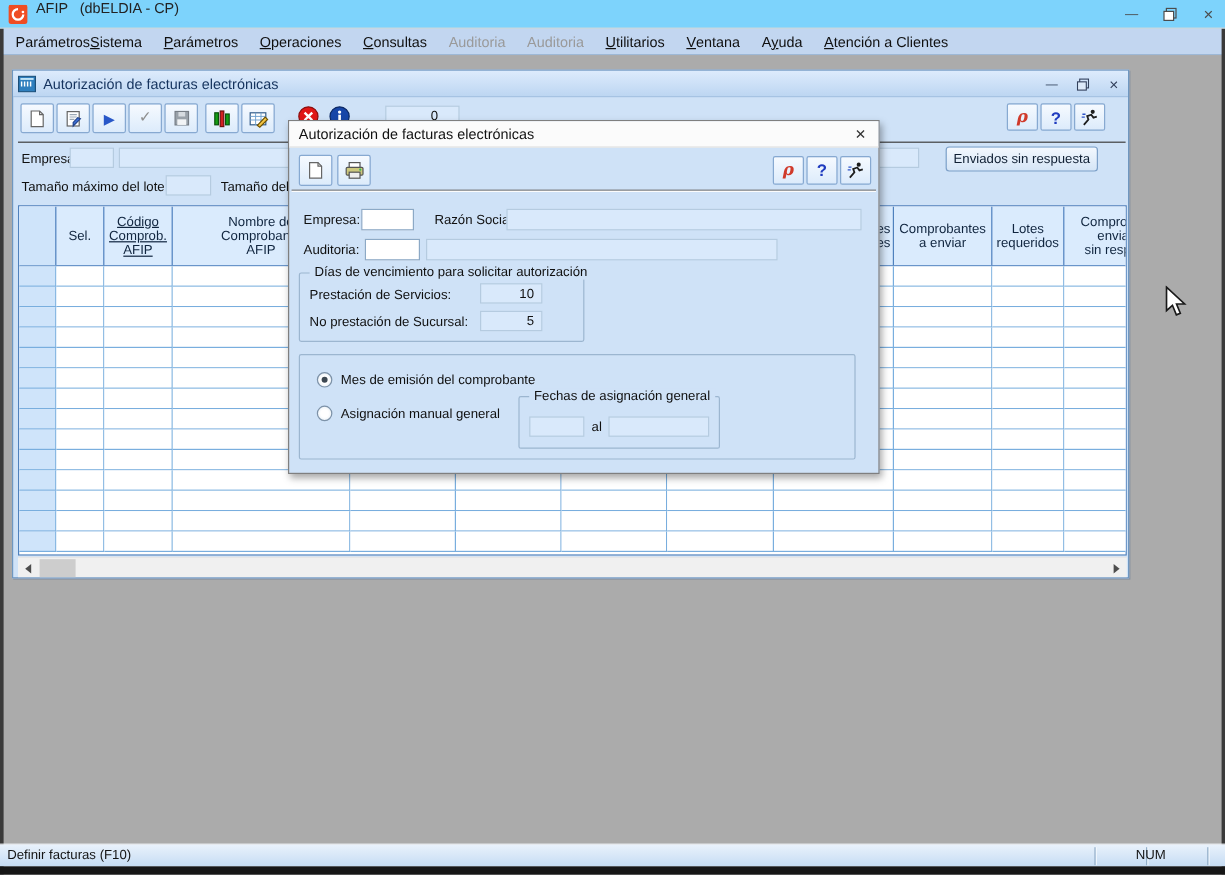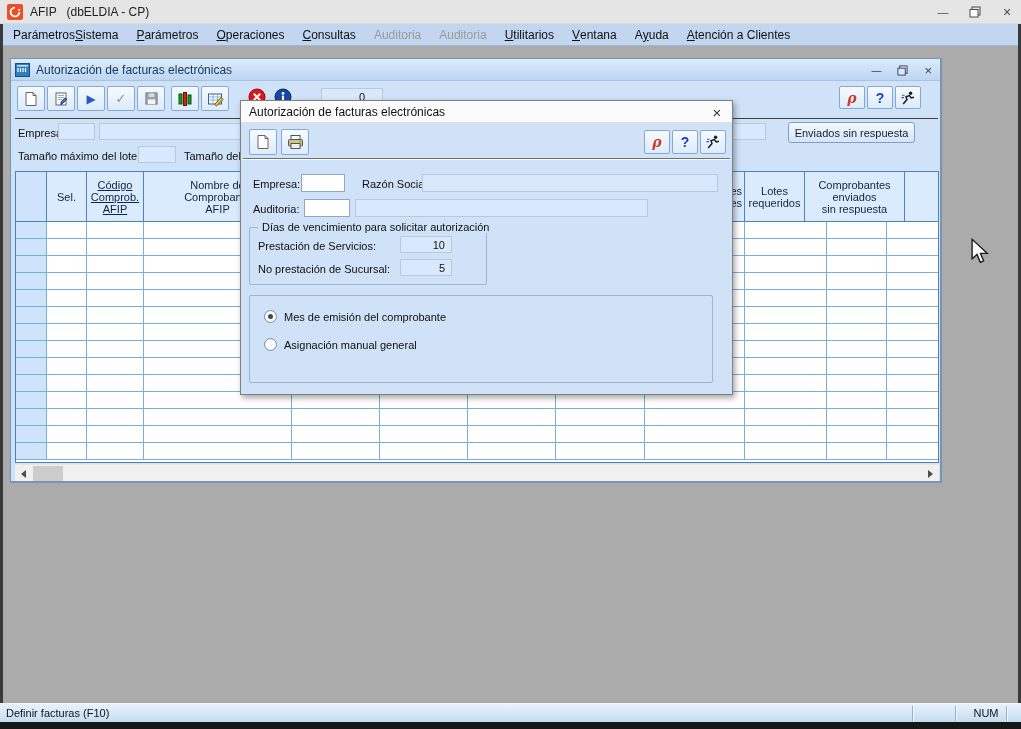--- a/index.html
+++ b/index.html
@@ -3,22 +3,22 @@
 <meta charset="utf-8">
 <style>
   html,body{margin:0;padding:0;background:#555;}
   *{box-sizing:border-box;}
   .screen{position:relative;width:1021px;height:729px;margin:0 auto;background:#ababab;
     font-family:"Liberation Sans",sans-serif;font-size:11px;color:#111;overflow:hidden;
     outline:1px solid #6b6b6b;}
   .abs{position:absolute;}
 
   
-  .titlebar{left:0;top:0;width:1021px;height:24px;background:#e5e5e5;border-bottom:1px solid #dadada;
-    display:flex;align-items:center;}
+  .titlebar{left:0;top:0;width:1021px;height:24px;background:#7dd3fc;border-bottom:1px solid #dadada;
+    display:flex;}
   .titlebar .ttext{margin-left:8px;font-size:12px;color:#222;white-space:pre;}
   .wctrl{position:absolute;top:0;height:24px;width:30px;display:flex;align-items:center;justify-content:center;color:#4c4c4c;font-size:11px;}
   .menubar{left:0;top:24px;width:1021px;height:22px;background:#c2d6f0;border-bottom:1px solid #9db8d6;
     display:flex;align-items:stretch;padding-left:4px;}
   .menu-item{display:flex;align-items:center;padding:0 9px;font-size:12px;color:#101010;cursor:default;}
   .menu-item.disabled{color:#9a9a9a;}
   .workspace{left:0;top:46px;width:1021px;height:657px;background:#ababab;}
   .sideborder{top:24px;width:3px;height:705px;background:#3a3a3a;}
   .statusbar{left:0;top:703px;width:1021px;height:19px;background:linear-gradient(#e9f2fc,#c6dcf3);
     border-top:1px solid #f2f7fc;}
@@ -229,20 +229,22 @@
 AFIP</div>
           <div class="gh" style="width: 148px;">Nombre de
 Comprobante
 AFIP</div>
           <div class="gh" style="width: 88px;"></div>
           <div class="gh" style="width: 88px;"></div>
           <div class="gh" style="width: 88px;"></div>
           <div class="gh" style="width: 89px;"></div>
           <div class="gh ar" style="width: 100px;">Comprobantes
 existentes</div>
+          <div class="gh" style="width: 82px;">Comprobantes
+a enviar</div>
           <div class="gh" style="width: 60px;">Lotes
 requeridos</div>
           <div class="gh" style="width: 100px;">Comprobantes
 enviados
 sin respuesta</div>
         </div>
       <div id="gridbody">
           <div class="grow">
             <div class="gc selcol" style="width: 31px;"></div>
             <div class="gc" style="width: 40px;"></div>
@@ -513,28 +515,34 @@
 
     <div class="grp" style="left:8px;top:194px;width:464px;height:88px">
       <span class="radio" style="left:14px;top:14px">
         <span class="rdot on"></span>
         <span class="lbl" style="position:static">Mes de emisión del comprobante</span>
       </span>
       <span class="radio" style="left:14px;top:42px">
         <span class="rdot"></span>
         <span class="lbl" style="position:static">Asignación manual general</span>
       </span>
+      <div class="grp" style="left:182px;top:34px;width:168px;height:44px">
+        <span class="lg" style="background:#cfe2f7">Fechas de asignación general</span>
+        <span class="inp dis" style="left:8px;top:16px;width:46px;height:17px"></span>
+        <span class="lbl" style="left:60px;top:19px">al</span>
+        <span class="inp dis" style="left:74px;top:16px;width:84px;height:17px"></span>
+      </div>
     </div>
   </div>
 
   <div class="abs statusbar">
     <span class="stext">Definir facturas (F10)</span>
     <span class="ssep" style="left:912px"></span>
     <span class="ssep" style="left:955px"></span>
-    <span class="stext" style="left:968px;width:36px;text-align:center">NUM</span>
+    <span class="stext" style="left:941px;width:36px;text-align:center">NUM</span>
     <span class="ssep" style="left:1006px"></span>
   </div>
   <div class="abs bottomband"></div>
 
   <svg class="abs cursor" style="left:970px;top:238px" width="22" height="26" viewBox="0 0 15 19">
     <path d="M1 1 L1 15.2 L4.6 12 L7 17.8 L9.4 16.8 L7.1 11.2 L12 11.2 Z" fill="#fff" stroke="#1a1a1a" stroke-width="1"></path>
   </svg>
 
 </div>
 

